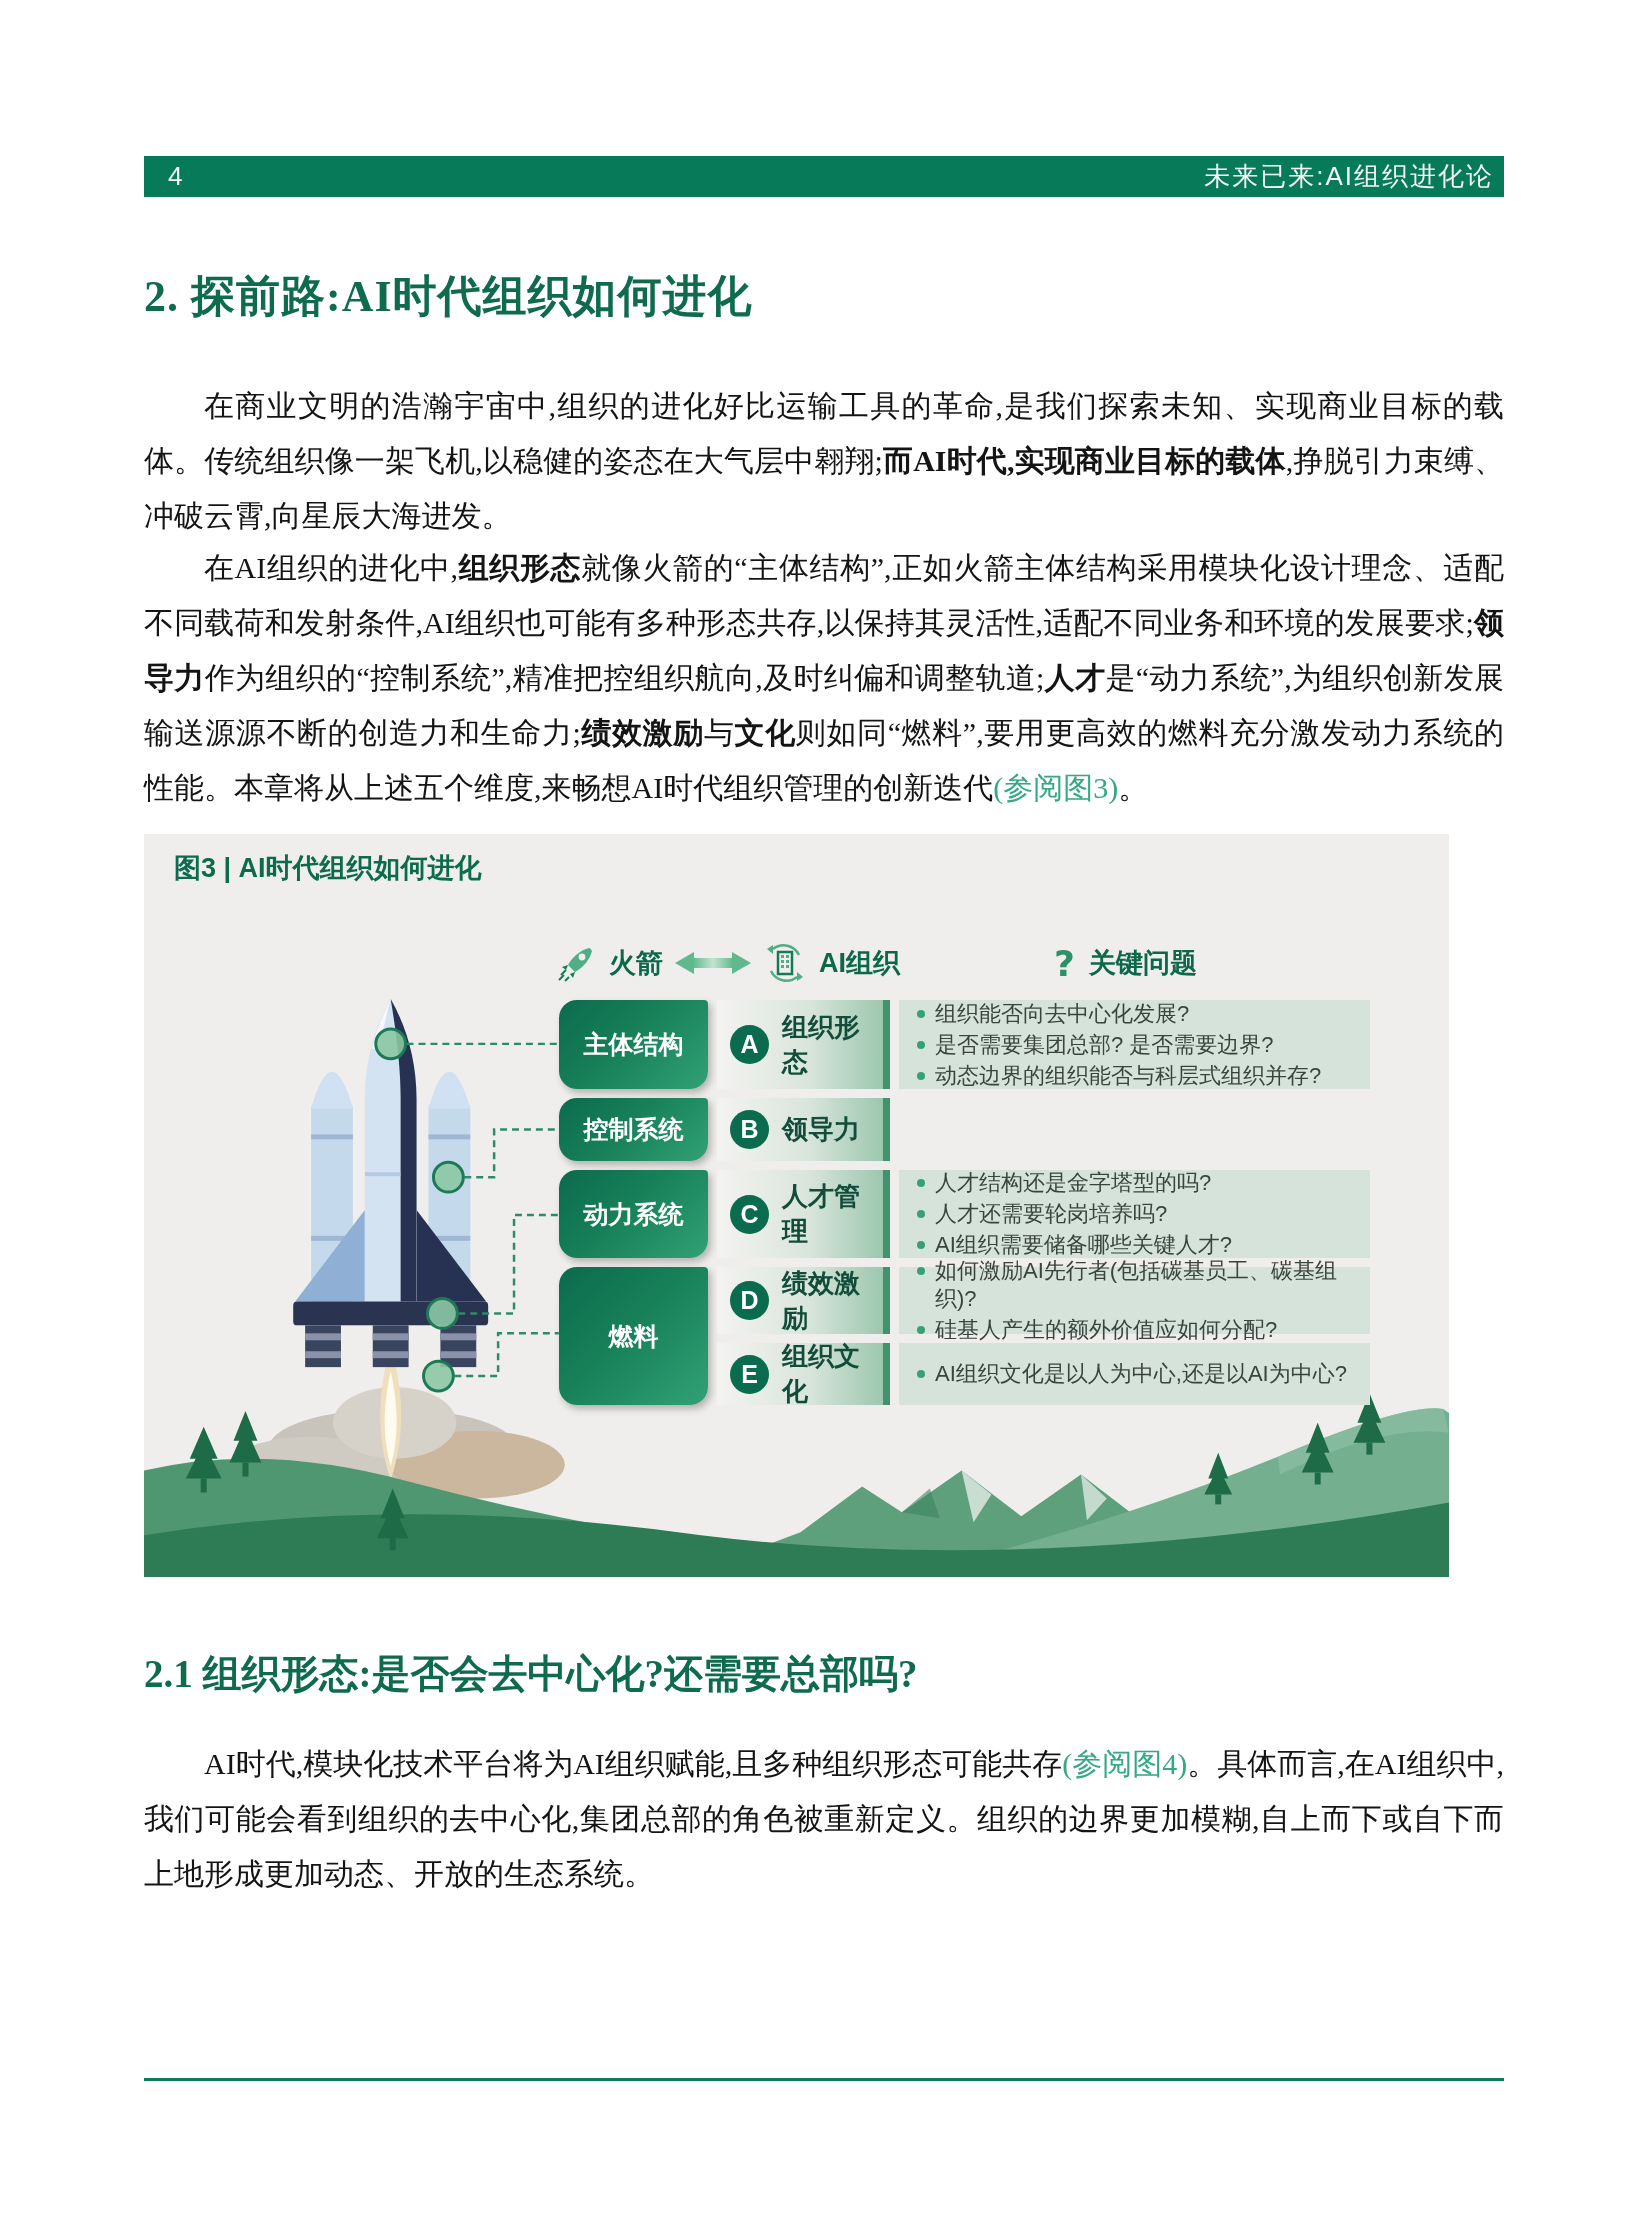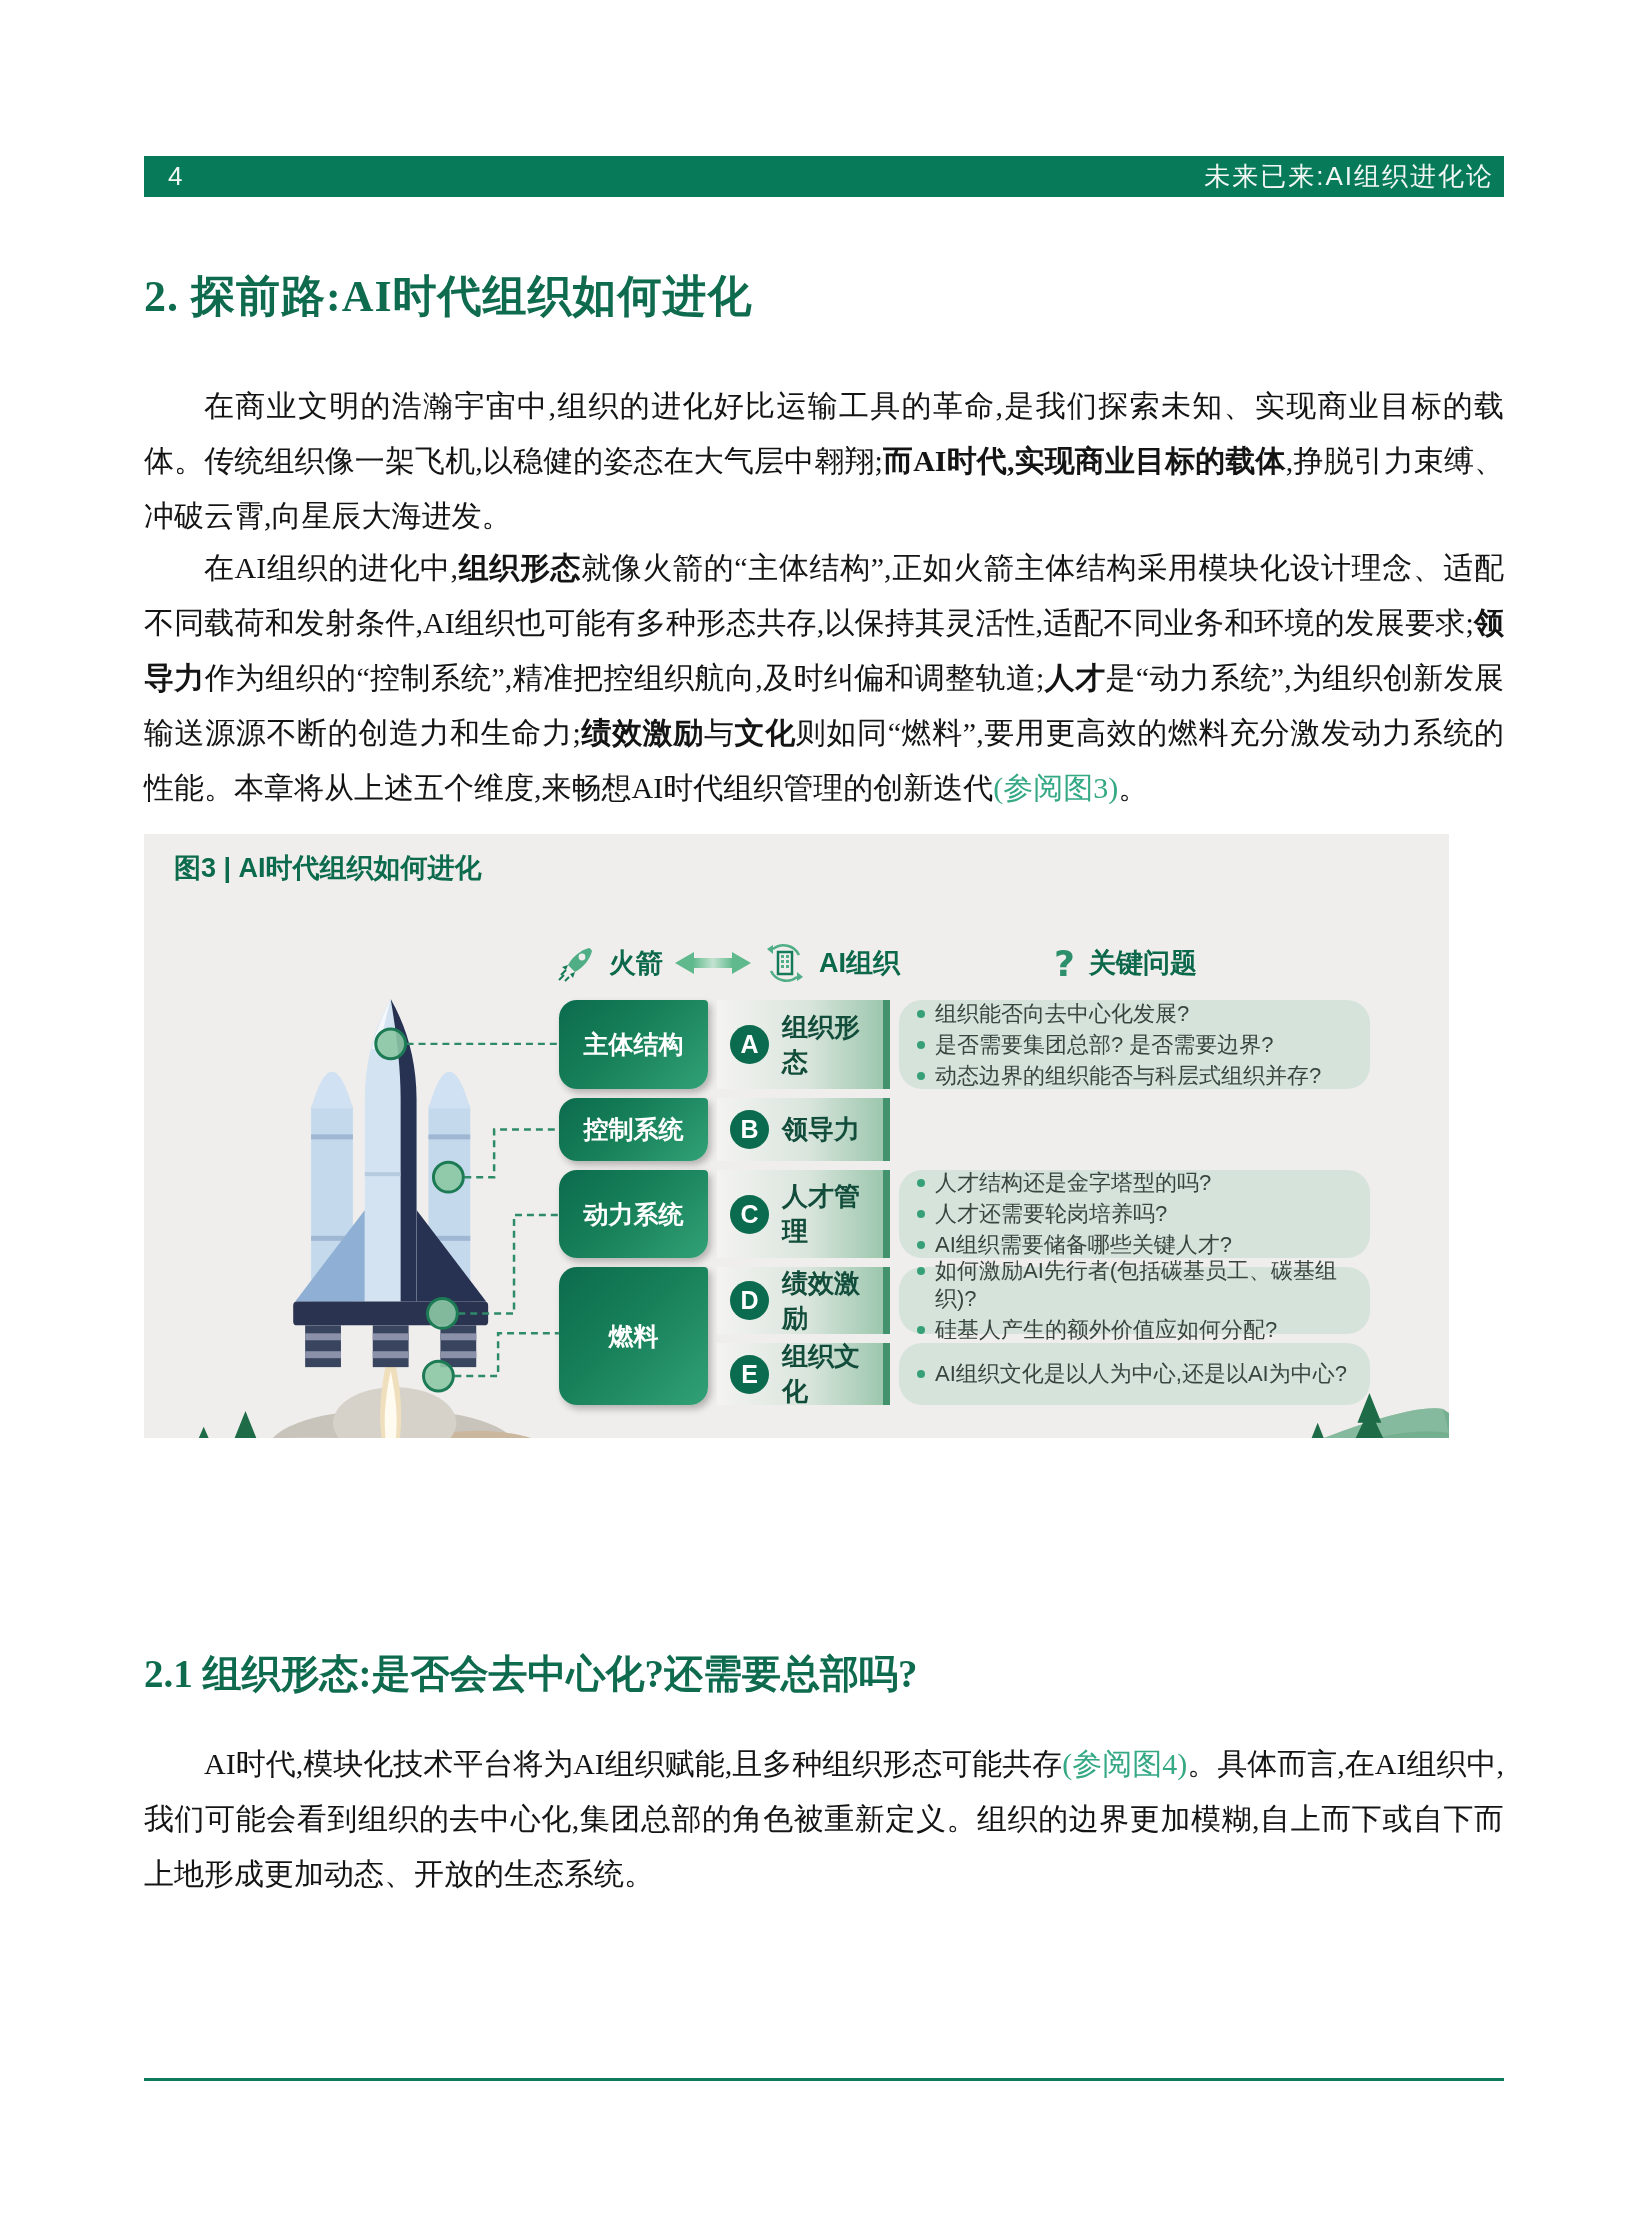--- a/index.html
+++ b/index.html
@@ -18,21 +18,21 @@
   .h2{position:absolute;left:144px;top:1647px;width:1360px;font-size:39px;font-weight:bold;color:#0F6B4E;}
 
   
   .body{position:absolute;left:144px;width:1360px;font-size:30px;line-height:55px;
         text-align:justify;text-indent:2em;margin:0;}
   .p1{top:378px;} .p2{top:540px;} .p3{top:1736px;}
   .body .b{font-weight:bold;}
   .body .g{color:#35A884;}
 
   
-  .fig{position:absolute;left:144px;top:834px;width:1305px;height:604px;margin:0;
+  .fig{position:absolute;left:144px;top:834px;width:1305px;height:743px;margin:0;
        background:#EFEEEC;overflow:hidden;font-family:"Liberation Sans","DejaVu Sans",sans-serif;}
   .fig-title{position:absolute;left:30px;top:16px;font-size:27px;font-weight:bold;color:#0C6A4D;z-index:3;}
   .fig-art{position:absolute;left:0;top:0;z-index:1;pointer-events:none;}
 
   .legend-left{position:absolute;left:413px;top:103px;height:52px;display:flex;align-items:center;gap:12px;z-index:3;
                font-size:27px;font-weight:bold;color:#0C684B;}
   .legend-right{position:absolute;left:910px;top:103px;height:52px;display:flex;align-items:center;gap:14px;z-index:3;
                 font-size:27px;font-weight:bold;color:#0C684B;}
   .qmark{font-size:36px;font-weight:900;color:#2E8F6B;font-family:"DejaVu Sans",sans-serif;}
 
@@ -44,21 +44,21 @@
             background:linear-gradient(135deg,#0B6B4D 0%,#178059 45%,#32A176 100%);
             color:#ffffff;font-size:25px;font-weight:bold;
             border-radius:18px 4px 18px 18px;box-shadow:3px 4px 7px rgba(0,0,0,.25);}
   .elem-cell{grid-column:2;display:flex;align-items:center;gap:13px;padding-left:13px;
              background:linear-gradient(90deg,#F4F3F1 0%,#D9E5DC 55%,#9CC7AE 100%);
              border-right:7px solid #43926E;}
   .letter-badge{width:39px;height:39px;border-radius:50%;background:#0A6B4E;color:#fff;
                 display:flex;align-items:center;justify-content:center;font-size:25px;font-weight:bold;flex:0 0 auto;}
   .elem-label{font-size:26px;font-weight:bold;color:#124C3B;}
   .q-cell{grid-column:3;background:#D5E3DA;display:flex;flex-direction:column;justify-content:center;
-          padding:8px 18px;gap:3px;border-radius:23px;}
+          padding:8px 18px;gap:3px;}
   .q-item{display:flex;gap:10px;font-size:22px;line-height:28px;color:#39443E;}
   .q-dot{width:8px;height:8px;border-radius:50%;background:#37A077;margin-top:10px;flex:0 0 auto;}
 
   
   .foot-line{position:absolute;left:144px;top:2078px;width:1360px;height:3px;background:#0E7A5C;}
   .footer{position:absolute;left:144px;top:2093px;width:1360px;display:flex;justify-content:space-between;
           font-family:"Liberation Sans","DejaVu Sans",sans-serif;font-size:27px;color:#8F8F8F;}
 </style>
 </head>
 <body>

